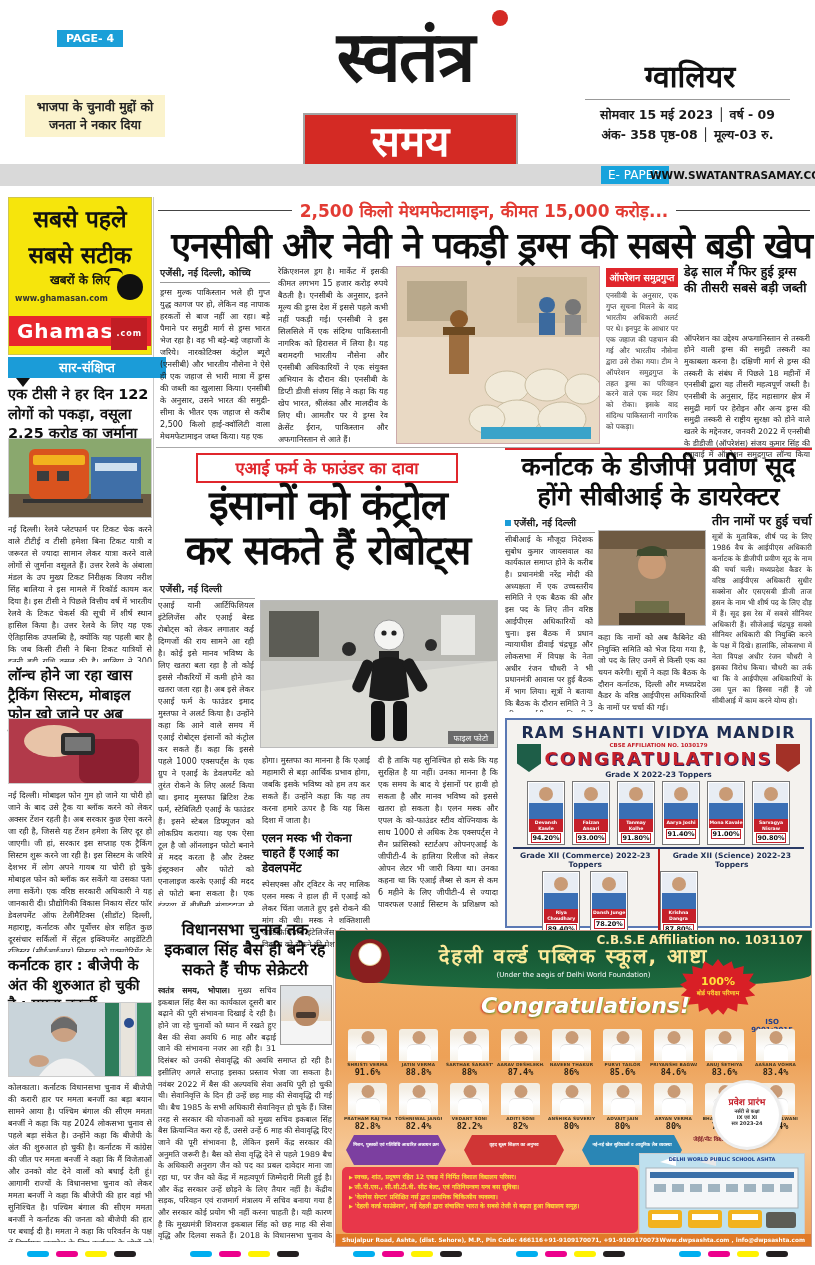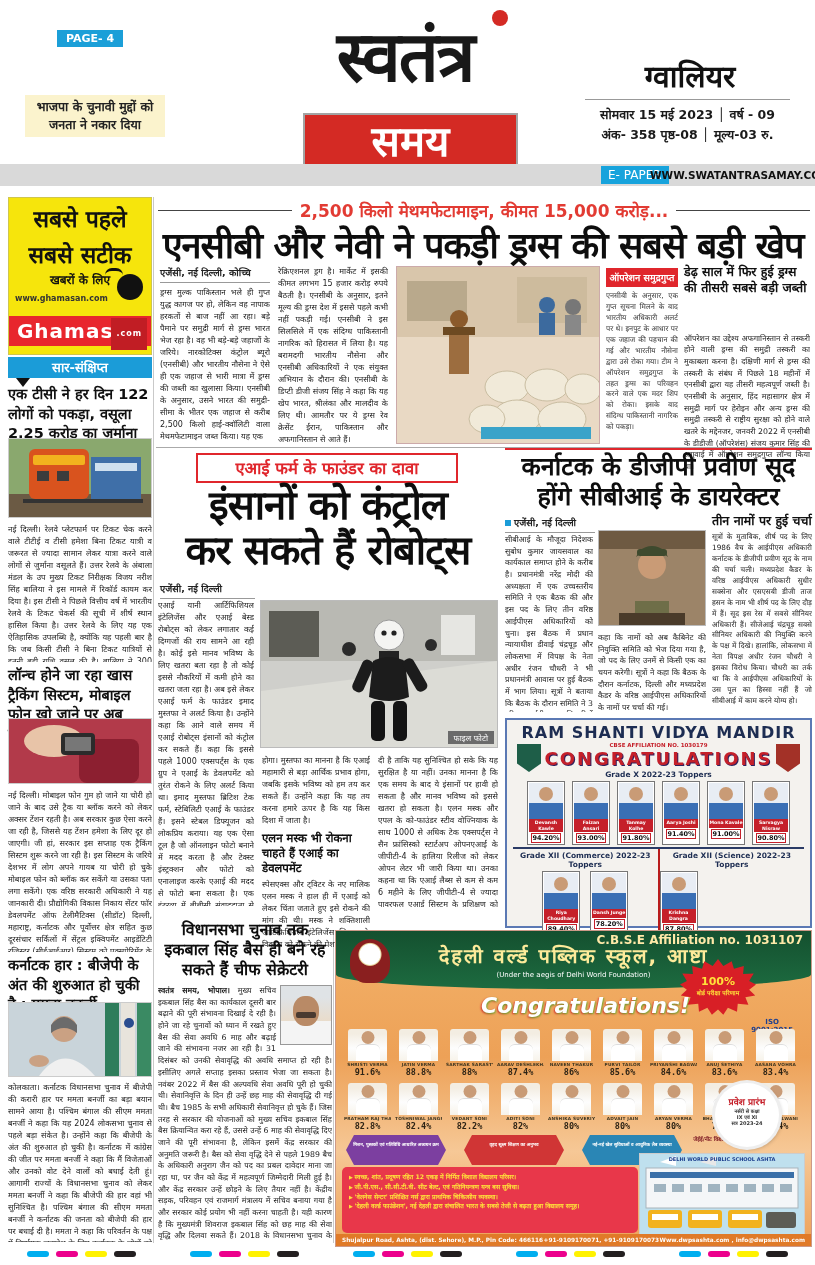--- a/index.html
+++ b/index.html
@@ -29,31 +29,31 @@
   
   .gh-ad { left:8px; top:197px; width:144px; height:158px; background:#f6e50c; border:1px solid #cfc64e; }
   .gh-l1 { font-size:23px; font-weight:bold; text-align:center; margin-top:4px; color:#111; }
   .gh-l3 { font-size:12px; font-weight:bold; text-align:center; color:#111; margin-top:1px; }
   .gh-url { position:absolute; left:6px; top:96px; font-size:8px; font-weight:bold; color:#333; }
   .gh-mouse { position:absolute; right:8px; top:70px; width:34px; height:34px; }
   .gh-mouse .ball { position:absolute; right:0; top:6px; width:26px; height:26px; background:#111; border-radius:50% 50% 50% 50%; }
   .gh-mouse .wire { position:absolute; left:-4px; top:0; width:18px; height:14px; border-top:3px solid #111; border-radius:8px; }
   .gh-brand { position:absolute; left:0; bottom:8px; width:100%; height:30px; background:#e8262d; color:#fff; font-size:20px; font-weight:bold; text-align:center; line-height:30px; letter-spacing:1px; }
   .gh-tld { position:absolute; right:4px; bottom:-4px; background:#c11d24; color:#fff; font-size:8px; font-weight:bold; padding:1px 5px; }
-  .sec-bar { left:8px; top:357px; width:144px; height:21px; background:#1b9cd8; color:#fff; font-size:13px; font-weight:bold; text-align:center; line-height:21px; }
+  .sec-bar { left:8px; top:357px; width:158px; height:21px; background:#1b9cd8; color:#fff; font-size:13px; font-weight:bold; text-align:center; line-height:21px; }
   .sec-tri { left:16px; top:378px; width:0; height:0; border-left:7px solid transparent; border-right:7px solid transparent; border-top:9px solid #111; }
   .sb-h { left:8px; width:144px; font-size:14.5px; font-weight:bold; line-height:1.35; color:#101010; }
   .sb-img { left:8px; width:144px; overflow:hidden; border:1px solid #ccc; }
   .sb-body { left:8px; width:144px; }
 
   
   .kicker-row { left:158px; top:199px; width:652px; display:flex; align-items:center; gap:8px; }
   .kicker-row .line { flex:1; height:1px; background:#444; }
   .kicker-text { color:#e23b33; font-size:17px; font-weight:bold; white-space:nowrap; }
-  .lead-headline { left:154px; top:220px; width:658px; text-align:center; font-size:36px; font-weight:bold; color:#0d0d0d; letter-spacing:-1px; }
+  .lead-headline { left:154px; top:220px; width:658px; text-align:right; font-size:36px; font-weight:bold; color:#0d0d0d; letter-spacing:-1px; }
   .byline { font-size:9.5px; font-weight:bold; color:#222; border-bottom:1px solid #999; padding-bottom:3px; margin-bottom:4px; }
   .byline .sq { display:inline-block; width:6px; height:6px; background:#1b9cd8; margin-right:3px; }
   .lead-col1 { left:160px; top:266px; width:110px; height:178px; }
   .lead-col2 { left:278px; top:266px; width:110px; height:178px; }
   .lead-img { left:396px; top:266px; width:204px; height:178px; border:1px solid #caa; overflow:hidden; }
   .op-col { left:606px; top:268px; width:72px; }
   .op-tag { background:#e0262c; color:#fff; font-size:9.5px; font-weight:bold; text-align:center; padding:3px 1px; margin-bottom:4px; }
   .op-body { font-size:7.3px; line-height:1.5; color:#333; text-align:justify; height:148px; overflow:hidden; }
   .lead-side { left:684px; top:264px; width:126px; }
   .lead-side-h { font-size:12.5px; font-weight:bold; line-height:1.3; color:#101010; margin-bottom:4px; }

